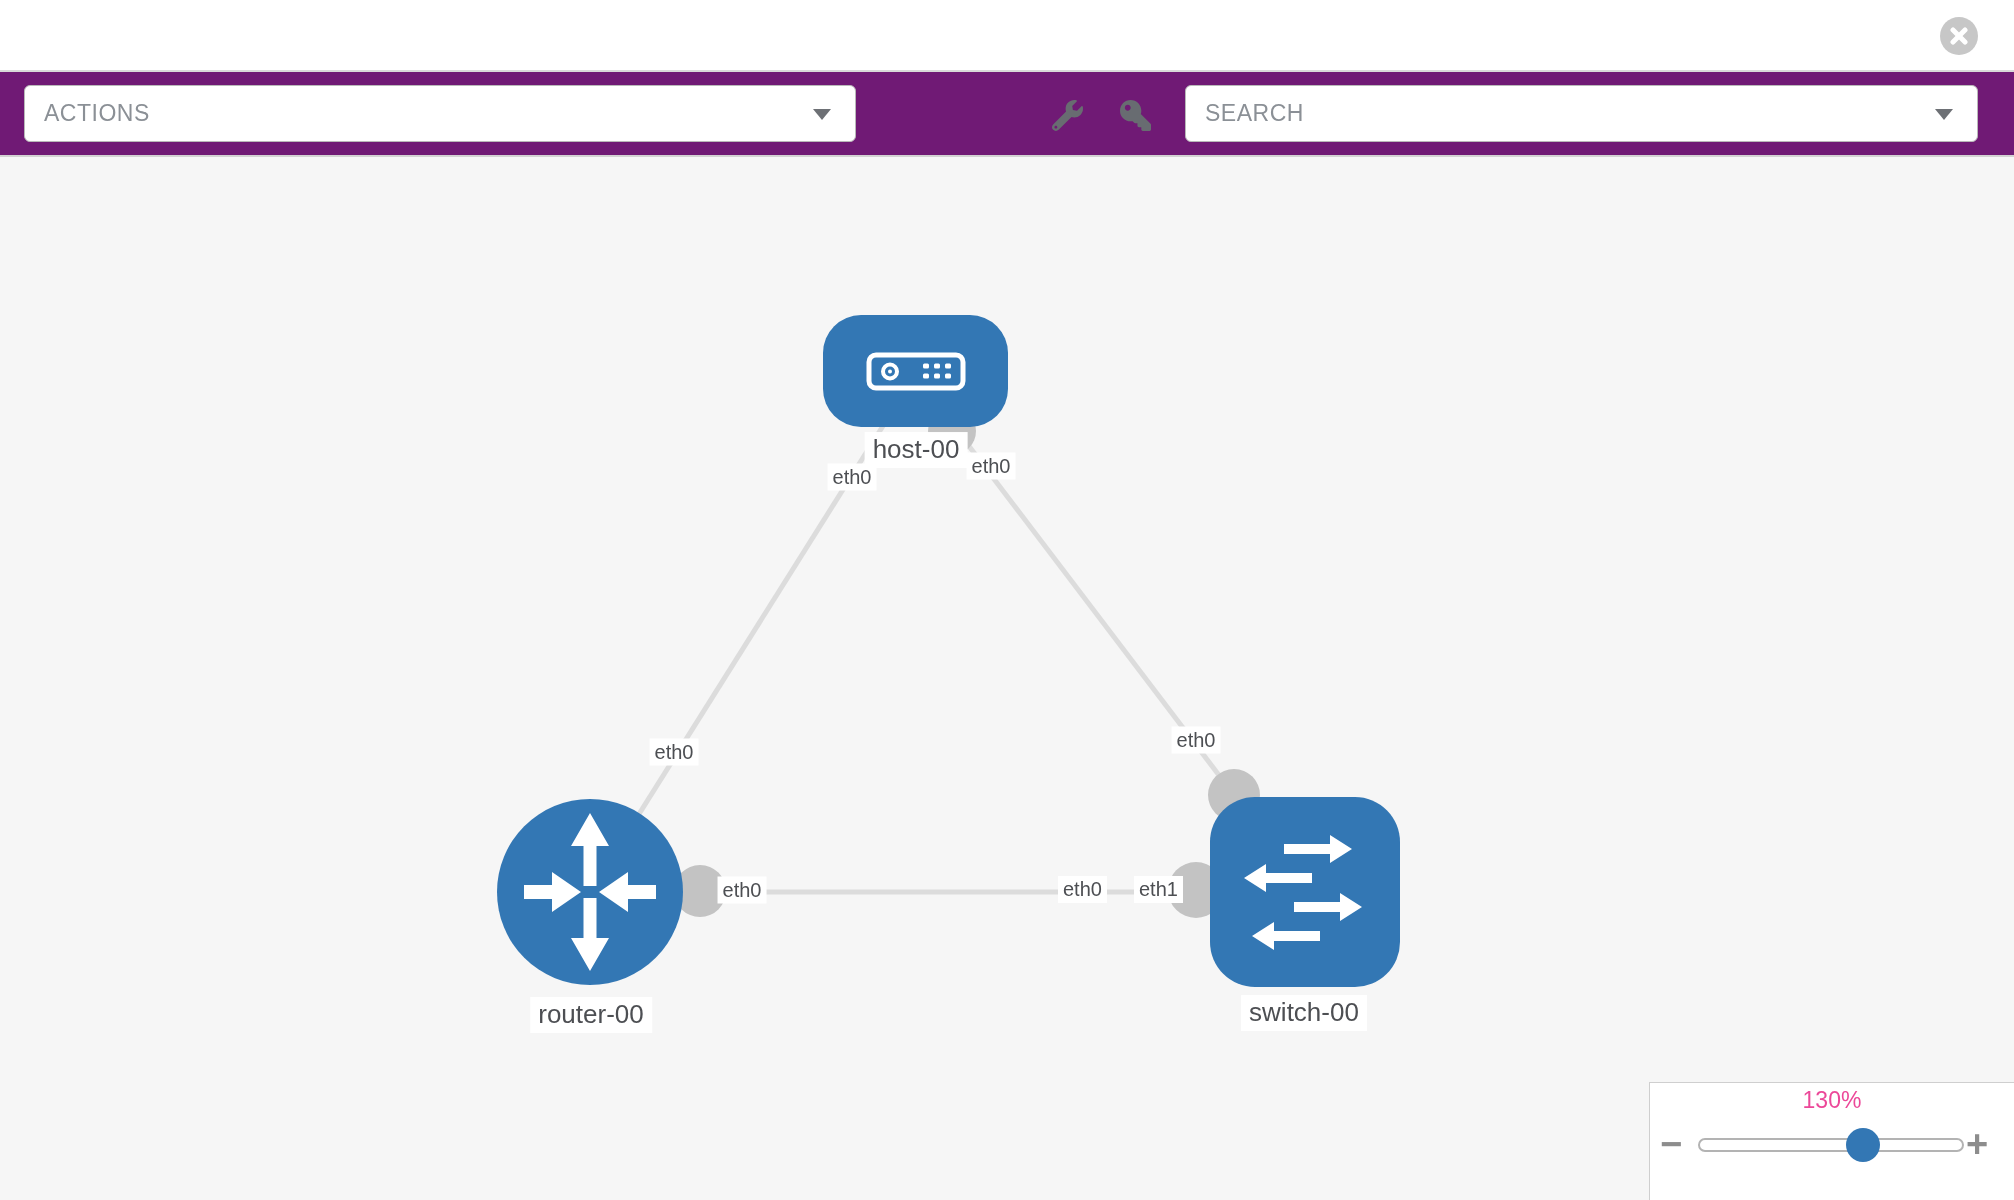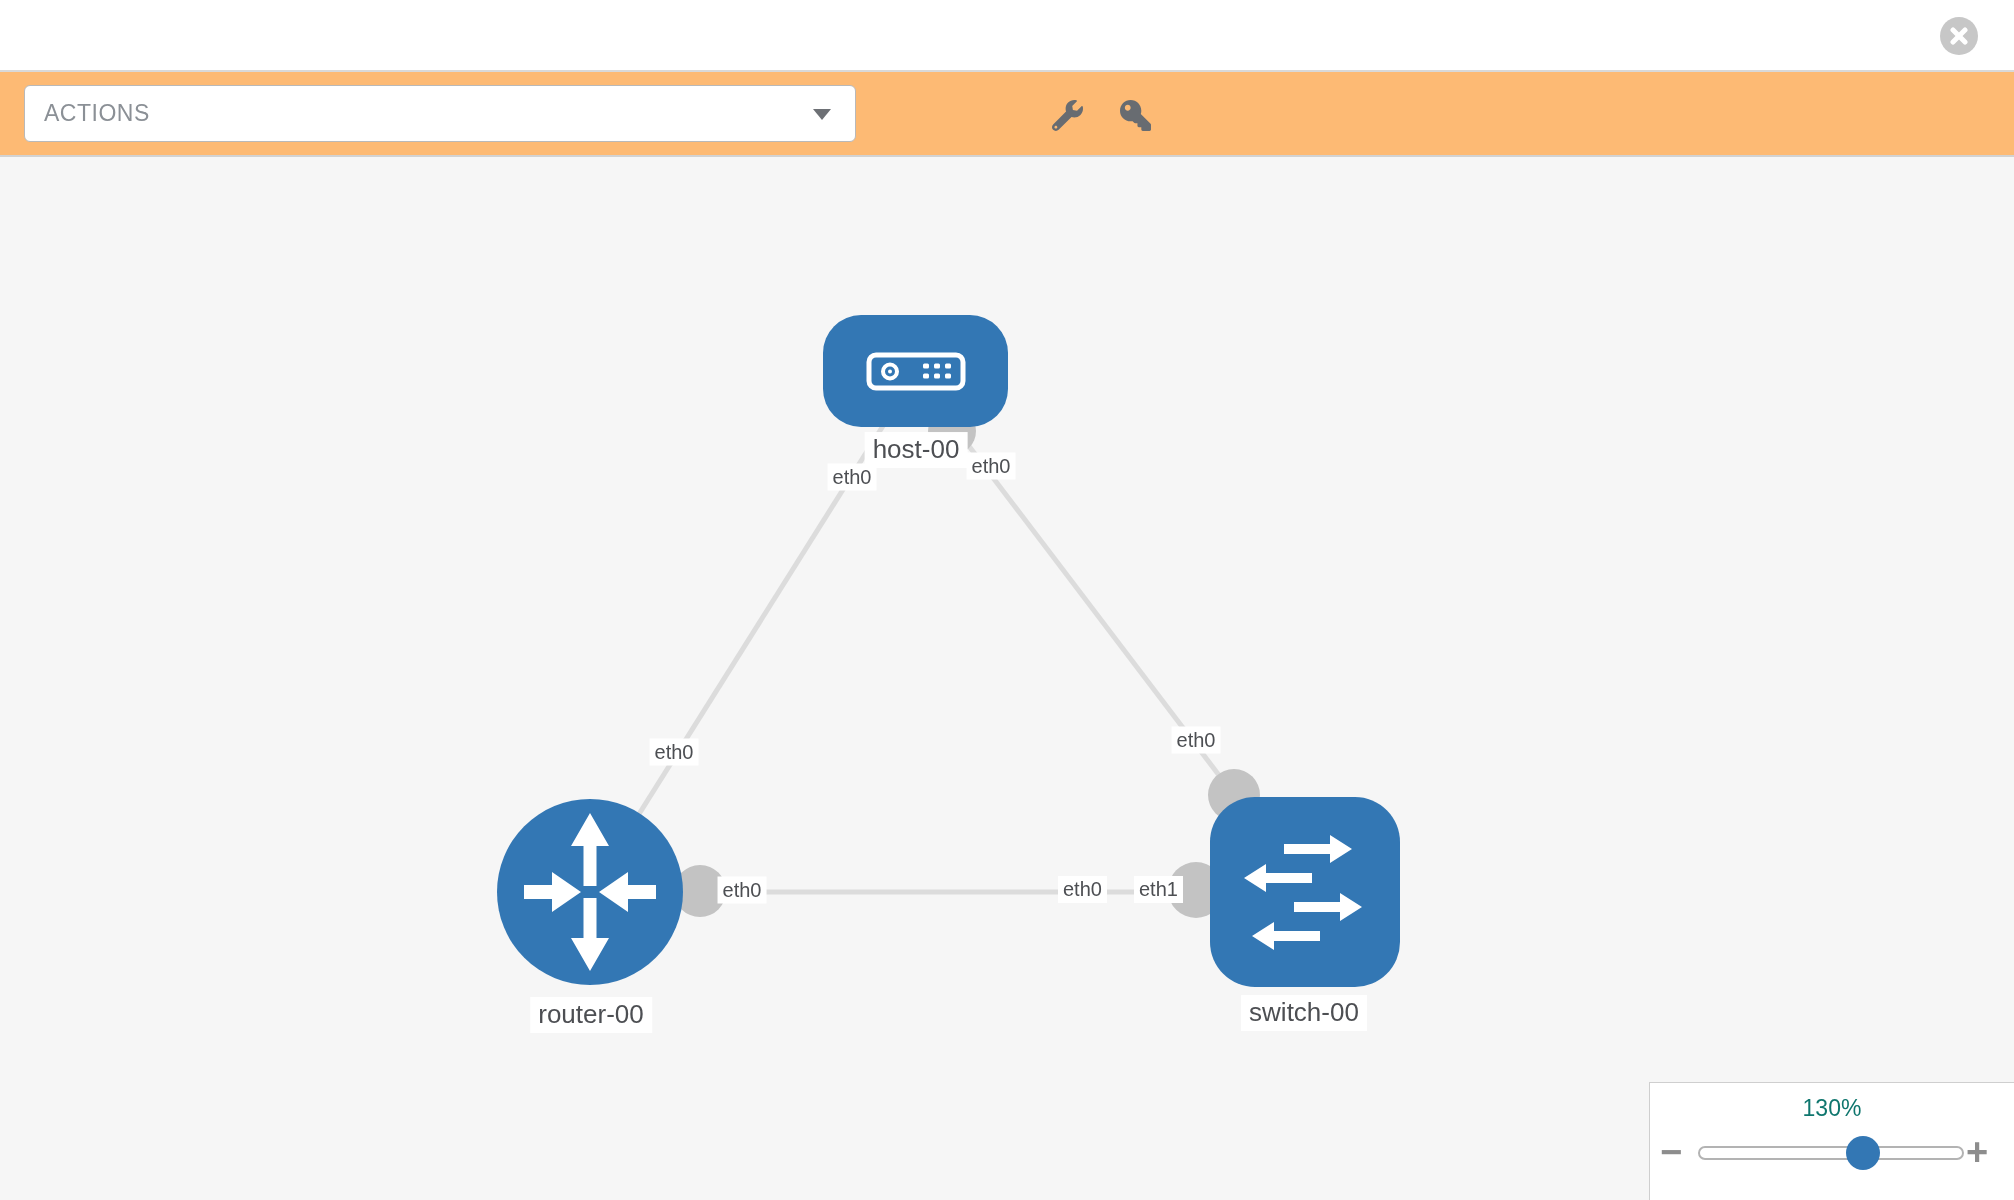--- a/index.html
+++ b/index.html
@@ -7,21 +7,21 @@
   .app{position:relative;width:2014px;height:1200px;overflow:hidden;background:#ffffff;}
 
   
   .hdr{position:absolute;left:0;top:0;width:100%;height:72px;background:#fff;
        border-bottom:2px solid #d9d9d9;box-sizing:border-box;display:flex;align-items:center;}
   .hdr h1{margin:0 0 0 25px;font-size:27px;font-weight:bold;color:#6d6e71;letter-spacing:.2px;}
   .close-btn{position:absolute;right:36px;top:17px;width:38px;height:38px;border-radius:50%;
        background:#c7c7c7;display:flex;align-items:center;justify-content:center;cursor:pointer;}
 
   
-  .toolbar{position:absolute;left:0;top:72px;width:100%;height:85px;background:#fdba74;
+  .toolbar{position:absolute;left:0;top:72px;width:100%;height:85px;background:#701a75;
        border-bottom:2px solid #d2d2d2;box-sizing:border-box;}
   .select{position:absolute;top:13px;height:57px;background:#fff;border:1px solid #b9b9b9;
        border-radius:6px;box-sizing:border-box;display:flex;align-items:center;cursor:pointer;}
   .select span{margin-left:19px;font-size:23px;color:#8b9096;letter-spacing:.5px;}
   .caret{position:absolute;right:24px;top:50%;margin-top:-5px;width:0;height:0;
        border-left:9px solid transparent;border-right:9px solid transparent;border-top:11px solid #6d7075;}
   .sel-actions{left:24px;width:832px;}
   .sel-search{left:1185px;width:793px;}
   .tool-btn{position:absolute;top:21px;width:44px;height:44px;background:none;border:none;padding:0;
        display:flex;align-items:center;justify-content:center;cursor:pointer;}
@@ -37,21 +37,21 @@
 
   
   .lbl{position:absolute;background:#ffffff;color:#4d4f53;white-space:nowrap;line-height:1.15;}
   .lbl.node{font-size:26px;padding:3px 8px;transform:translate(-50%,-50%);}
   .lbl.eth{font-size:20px;padding:2px 5px;transform:translate(-50%,-50%);}
   .lbl.eth-abs{font-size:20px;padding:2px 5px;}
 
   
   .zoom-panel{position:absolute;left:1649px;top:1082px;width:365px;height:118px;background:#fff;
        border-left:1px solid #cfcfcf;border-top:1px solid #cfcfcf;box-sizing:border-box;}
-  .zoom-level{margin-top:12px;text-align:center;font-size:23px;color:#0f766e;}
+  .zoom-level{margin-top:4px;text-align:center;font-size:23px;color:#ec4899;}
   .zoom-row{position:relative;margin-top:11px;height:40px;}
   .zoom-minus,.zoom-plus{position:absolute;top:0;font-size:38px;font-weight:bold;color:#8d8d8d;
        line-height:38px;cursor:pointer;user-select:none;}
   .zoom-minus{left:10px;}
   .zoom-plus{left:316px;}
   .zoom-track{position:absolute;left:48px;top:13px;width:262px;height:10px;background:#fff;
        border:2px solid #b3b3b3;border-radius:9px;cursor:pointer;}
   .zoom-thumb{position:absolute;left:146px;top:-12px;width:34px;height:34px;border-radius:50%;
        background:#3377b4;cursor:grab;}
 </style>
@@ -79,20 +79,24 @@
         <path fill="#686c71" d="M507.73 109.1c-2.24-9.03-13.54-12.09-20.12-5.51l-74.36 74.36-67.88-11.31-11.31-67.88 74.36-74.36c6.62-6.62 3.43-17.9-5.66-20.16-47.38-11.74-99.55.91-136.58 37.93-39.64 39.64-50.55 97.1-34.05 147.2L18.74 402.76c-24.99 24.99-24.99 65.51 0 90.5 24.99 24.99 65.51 24.99 90.5 0l213.21-213.21c50.12 16.71 107.47 5.68 147.37-34.22 37.07-37.07 49.7-89.32 37.91-136.73zM64 472c-13.25 0-24-10.75-24-24 0-13.26 10.75-24 24-24s24 10.74 24 24c0 13.25-10.75 24-24 24z"></path>
       </svg>
     </button>
     <button class="tool-btn tb-key">
       <svg width="31" height="31" viewBox="0 0 512 512">
         <g transform="translate(512 0) scale(-1 1)">
           <path fill="#686c71" d="M512 176.001C512 273.203 433.202 352 336 352c-11.22 0-22.19-1.062-32.827-3.069l-24.012 27.014A23.999 23.999 0 0 1 261.223 384H224v40c0 13.255-10.745 24-24 24h-40v40c0 13.255-10.745 24-24 24H24c-13.255 0-24-10.745-24-24v-78.059c0-6.365 2.529-12.47 7.029-16.971l161.802-161.802C163.108 213.814 160 195.271 160 176 160 78.798 238.797.001 335.999 0 433.488-.001 512 78.511 512 176.001zM336 128c0 26.51 21.49 48 48 48s48-21.49 48-48-21.49-48-48-48-48 21.49-48 48z"></path>
         </g>
       </svg>
     </button>
+    <div class="select sel-search">
+      <span>SEARCH</span>
+      <i class="caret"></i>
+    </div>
   </div>
 
   <div class="canvas-bg"></div>
 
   <svg class="topo" width="2014" height="1200" viewBox="0 0 2014 1200">
 
     <line class="link" x1="915" y1="375" x2="590" y2="892"></line>
     <line class="link" x1="915" y1="375" x2="1234" y2="795"></line>
     <line class="link" x1="590" y1="892" x2="1305" y2="892"></line>
 

